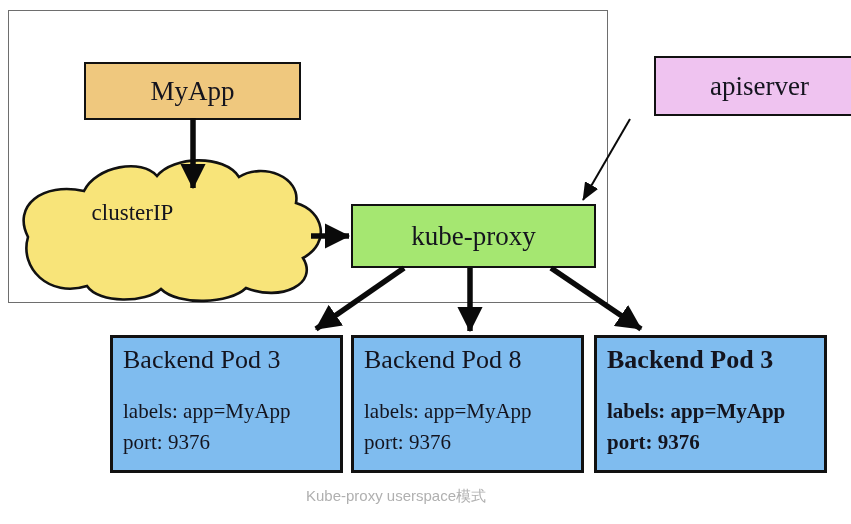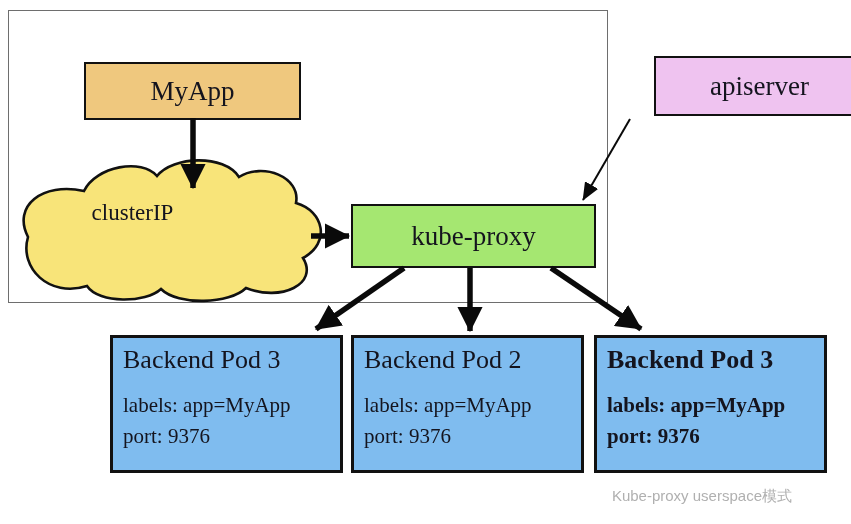--- a/index.html
+++ b/index.html
@@ -43,28 +43,28 @@
   .pod-box{
     position:absolute;top:335px;width:217px;height:126px;
     background:var(--pod-fill);border:3px solid var(--border);
     padding:6px 0 0 10px;box-sizing:content-box;
   }
   .pod-1{left:110px;}
   .pod-2{left:351px;}
   .pod-3{left:594px;font-weight:bold;}
   .pod-title{font-size:26px;line-height:32px;}
   .pod-line{font-size:21px;line-height:31px;}
-  .pod-line.first{margin-top:14px;}
+  .pod-line.first{margin-top:20px;}
   .svg-layer{
     position:absolute;left:0;top:0;width:851px;height:524px;
     pointer-events:none;
   }
   .caption{
     position:absolute;left:0;top:487px;width:792px;
-    text-align:right;
+    text-align:center;
     font-family:"Liberation Sans","DejaVu Sans",sans-serif;
     font-size:15px;color:var(--caption-text);
   }
 </style>
 </head>
 <body>
 
 <div class="canvas">
 
   <div class="node-box"></div>
@@ -112,21 +112,21 @@
     <div>clusterIP</div>
   </div>
 
   <div class="pod-box pod-1">
     <div class="pod-title">Backend Pod 3</div>
     <div class="pod-line first">labels: app=MyApp</div>
     <div class="pod-line">port: 9376</div>
   </div>
 
   <div class="pod-box pod-2">
-    <div class="pod-title">Backend Pod 2</div>
+    <div class="pod-title">Backend Pod 8</div>
     <div class="pod-line first">labels: app=MyApp</div>
     <div class="pod-line">port: 9376</div>
   </div>
 
   <div class="pod-box pod-3">
     <div class="pod-title">Backend Pod 3</div>
     <div class="pod-line first">labels: app=MyApp</div>
     <div class="pod-line">port: 9376</div>
   </div>
 

